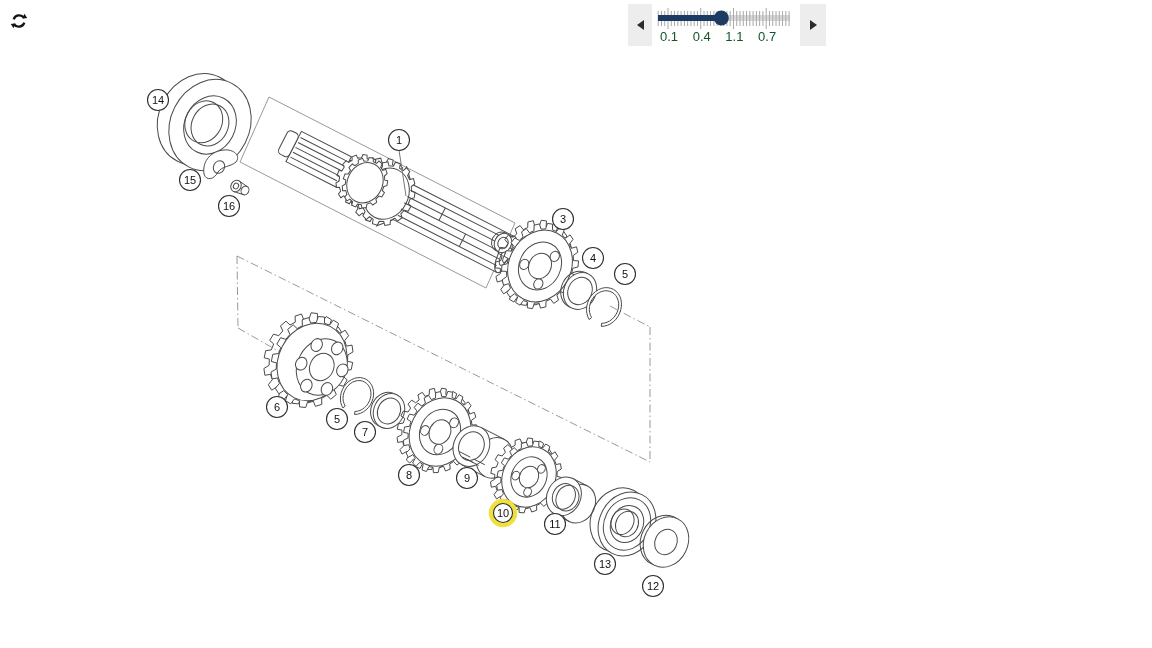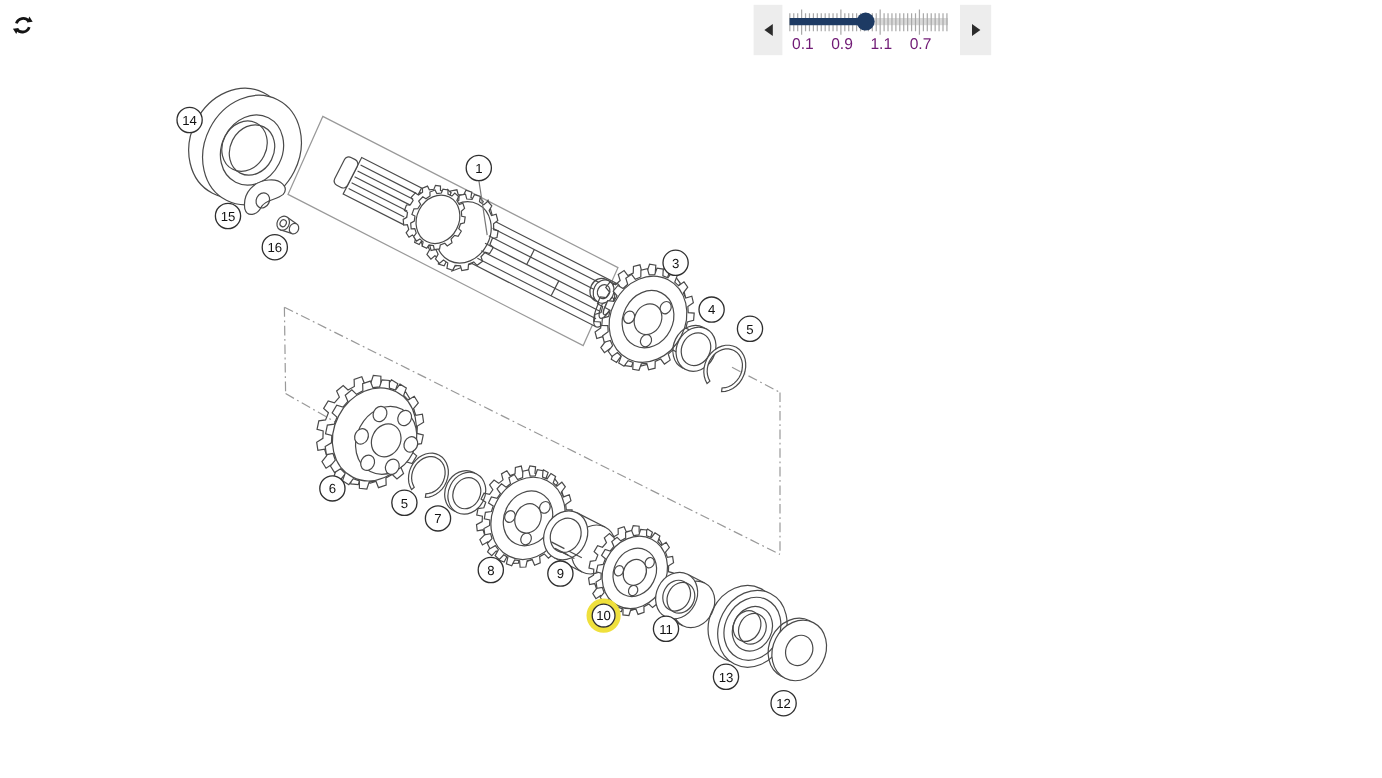--- a/index.html
+++ b/index.html
@@ -9,21 +9,21 @@
                background:transparent;padding:0;cursor:pointer;}
   .zoom-control{position:absolute;left:628px;top:3px;width:198px;height:46px;}
   .zc-btn{position:absolute;top:1px;border:none;background:#ededed;cursor:pointer;padding:0;}
   .zc-btn.left{left:0;width:24px;height:42px;}
   .zc-btn.right{left:172px;width:26px;height:42px;}
   .tri{display:inline-block;width:0;height:0;}
   .tri-left{border-top:5px solid transparent;border-bottom:5px solid transparent;border-right:7px solid #2b2b2b;}
   .tri-right{border-top:5px solid transparent;border-bottom:5px solid transparent;border-left:7px solid #2b2b2b;}
   .zc-track{position:absolute;left:28px;top:0;cursor:pointer;}
   .zc-labels{position:absolute;left:28px;top:26px;width:136px;height:18px;}
-  .zc-labels span{position:absolute;transform:translateX(-50%);font-size:13px;color:#701a75;white-space:nowrap;}
+  .zc-labels span{position:absolute;transform:translateX(-50%);font-size:13px;color:#14532d;white-space:nowrap;}
   #diagram{position:absolute;left:0;top:0;}
 </style>
 </head>
 <body>
 
 <div class="canvas">
 
   <button class="refresh-btn" title="">
     <svg width="20" height="20" viewBox="0 0 18 18">
       <path d="M4.2,7.6 A5.3,5.3 0 0 1 13.4,5.9" fill="none" stroke="#141414" stroke-width="2.1"></path>
@@ -78,21 +78,21 @@
         <line x1="120.0172" y1="8" x2="120.0172" y2="23" stroke="#a8a8a8" stroke-width="1"></line>
         <line x1="123.2899" y1="8" x2="123.2899" y2="23" stroke="#a8a8a8" stroke-width="1"></line>
         <line x1="126.5626" y1="8" x2="126.5626" y2="23" stroke="#a8a8a8" stroke-width="1"></line>
         <line x1="129.8353" y1="8" x2="129.8353" y2="23" stroke="#a8a8a8" stroke-width="1"></line>
         <line x1="133.10799999999998" y1="8" x2="133.10799999999998" y2="23" stroke="#a8a8a8" stroke-width="1"></line>
         <rect x="2" y="12" width="63.32000000000001" height="6" fill="#1d3a63"></rect>
         <circle cx="65.32000000000001" cy="15" r="7.5" fill="#1d3a63"></circle>
       </svg>
     <div class="zc-labels" id="zc-labels">
         <span style="left: 13px;">0.1</span>
-        <span style="left: 45.7px;">0.9</span>
+        <span style="left: 45.7px;">0.4</span>
         <span style="left: 78.4px;">1.1</span>
         <span style="left: 111.1px;">0.7</span>
       </div>
     <button class="zc-btn right">
       <span class="tri tri-right"></span>
     </button>
   </div>
 
   <svg id="diagram" width="1152" height="648" viewBox="0 0 1152 648">
       <g>

